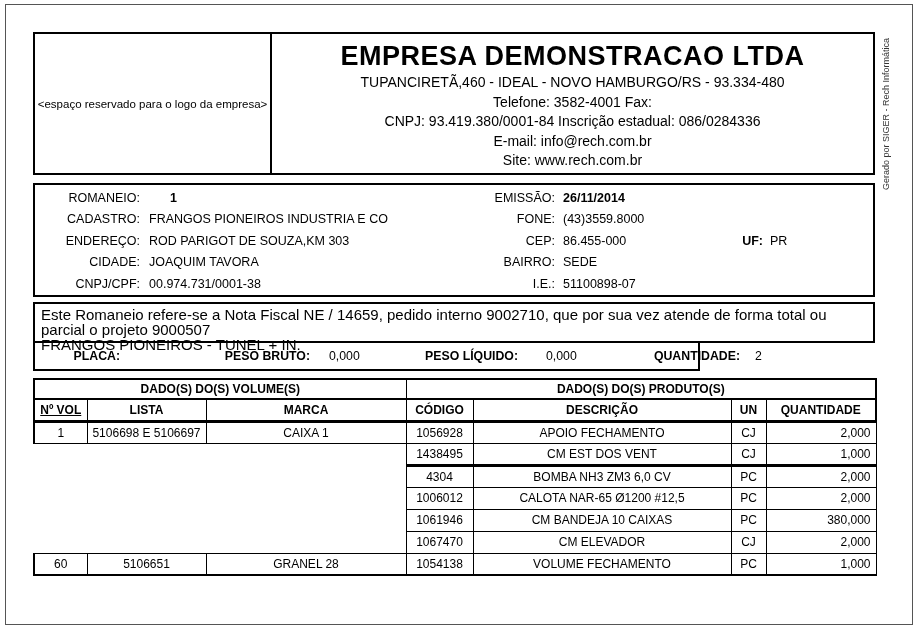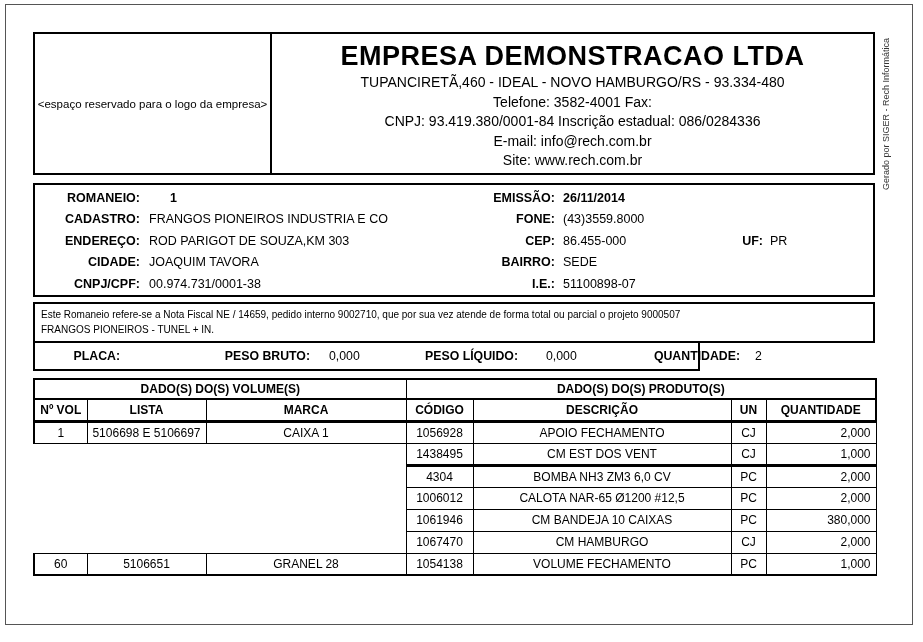--- a/index.html
+++ b/index.html
@@ -17,32 +17,32 @@
   .company-name { font-size: 27px; font-weight: bold; line-height: 33px; letter-spacing: 0.5px; }
   .info-line { font-size: 14px; line-height: 19.5px; }
 
   
   .side-text { position: absolute; left: 881px; top: 190px; transform-origin: left top; transform: rotate(-90deg); font-size: 9px; color: #333; white-space: nowrap; }
 
   
   .details-box { position: absolute; left: 33px; top: 183px; width: 842px; height: 114px; border: 2px solid #000; padding-top: 3px; font-size: 12.5px; }
   .drow { position: relative; height: 21.4px; line-height: 21.4px; }
   .drow span { position: absolute; top: 0; white-space: nowrap; }
-  .dlabel { font-weight: bold; }
+  .dlabel { font-weight: normal; }
   .dl-label { left: 2px; width: 103px; text-align: right; }
   .dl-value { left: 114px; }
   .dl-value.indent { left: 135px; }
   .dr-label { left: 400px; width: 120px; text-align: right; }
   .dr-value { left: 528px; }
   .uf-label { left: 700px; width: 28px; text-align: right; font-weight: bold; }
   .uf-value { left: 735px; text-align: center; }
   .b { font-weight: bold; }
 
   
-  .note-box { position: absolute; left: 33px; top: 302px; width: 842px; height: 41px; border: 2px solid #000; padding: 4px 6px; font-size: 10px; line-height: 14.8px; }
+  .note-box { position: absolute; left: 33px; top: 302px; width: 842px; height: 41px; border: 2px solid #000; padding: 4px 6px; font-size: 15px; line-height: 14.8px; }
 
   
   .summary-box { position: absolute; left: 33px; top: 341px; width: 667px; height: 30px; border: 2px solid #000; font-size: 12.3px; }
   .summary-box span { position: absolute; top: 0; height: 26px; line-height: 26px; white-space: nowrap; }
   .slabel { font-weight: bold; text-align: right; }
   .s-placa-label { left: 18px; width: 67px; }
   .s-bruto-label { left: 185px; width: 90px; }
   .s-bruto-value { left: 294px; }
   .s-liq-label { left: 390px; width: 93px; }
   .s-liq-value { left: 511px; }
@@ -52,21 +52,21 @@
   
   .vol-table { position: absolute; left: 33px; top: 378px; width: 842px; border-collapse: collapse; table-layout: fixed; font-size: 12px; }
   .vol-table th, .vol-table td { padding: 0; overflow: hidden; white-space: nowrap; }
   .vol-table th { font-weight: bold; }
 
   tr.gh th { height: 20px; border: 1px solid #000; border-top: 2px solid #000; border-bottom: 2px solid #000; text-align: center; }
   tr.gh th.edge-l { border-left: 2px solid #000; }
   tr.gh th.edge-r { border-right: 2px solid #000; }
 
   tr.ch th { height: 22px; border: 1px solid #000; border-bottom: 3px solid #000; text-align: center; }
-  tr.ch th.edge-l { border-left: 2px solid #000; }
+  tr.ch th.edge-l { border-left: 2px solid #000; text-decoration: underline; }
   tr.ch th.edge-r { border-right: 2px solid #000; }
 
   .vol-table td { height: 22px; }
   tr.full td { border: 1px solid #000; }
   tr.full td.edge-l { border-left: 2px solid #000; }
   td.edge-r { border-right: 2px solid #000; }
   tr.prod-only td { border: 1px solid #000; }
   tr.prod-only td.blank { border: none; }
   tr.thick td { border-top: 3px solid #000; }
   tr.thick td.blank { border-top: none; }
@@ -204,21 +204,21 @@
       <tr class="prod-only">
         <td colspan="3" class="blank"></td>
         <td class="c">1061946</td>
         <td class="c">CM BANDEJA 10 CAIXAS</td>
         <td class="c">PC</td>
         <td class="r edge-r">380,000</td>
       </tr>
       <tr class="prod-only">
         <td colspan="3" class="blank"></td>
         <td class="c">1067470</td>
-        <td class="c">CM HAMBURGO</td>
+        <td class="c">CM ELEVADOR</td>
         <td class="c">CJ</td>
         <td class="r edge-r">2,000</td>
       </tr>
       <tr class="full last">
         <td class="c edge-l">60</td>
         <td class="c">5106651</td>
         <td class="c">GRANEL 28</td>
         <td class="c">1054138</td>
         <td class="c">VOLUME FECHAMENTO</td>
         <td class="c">PC</td>

